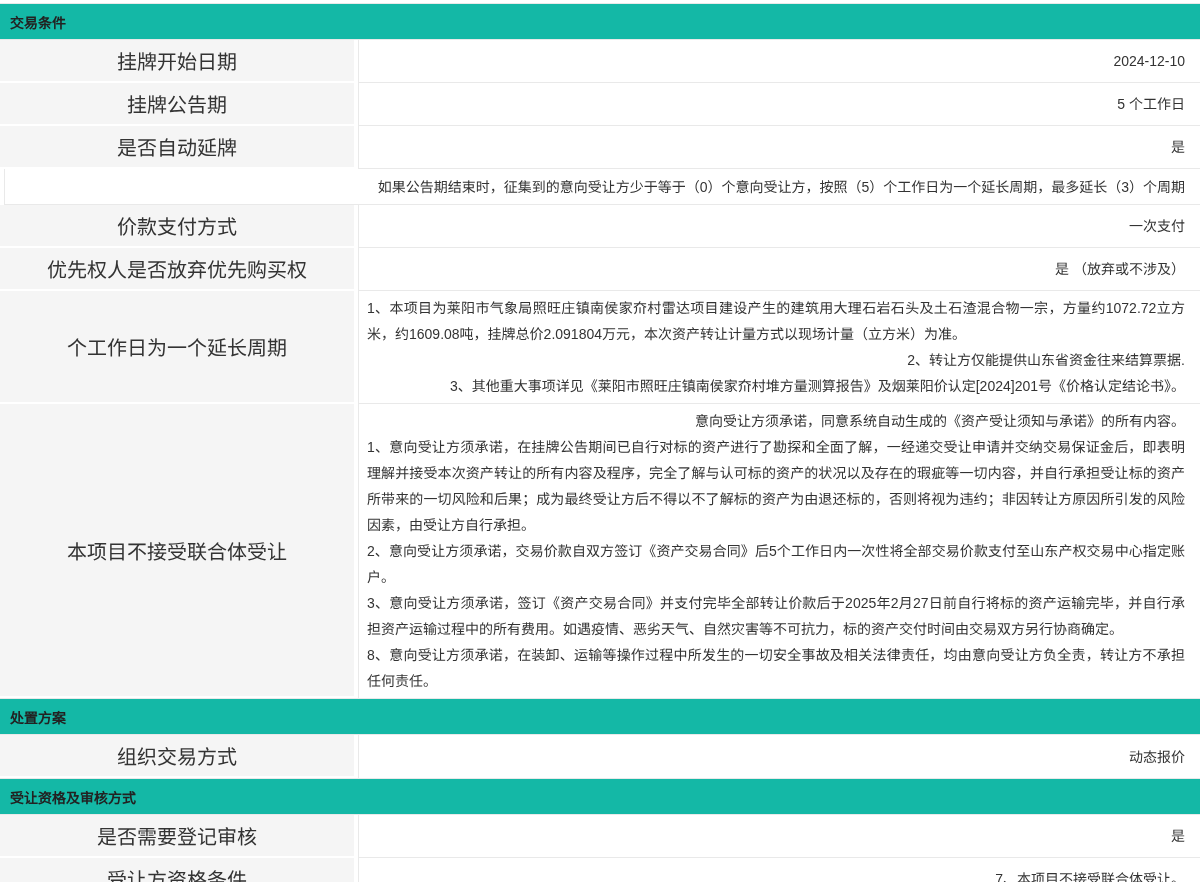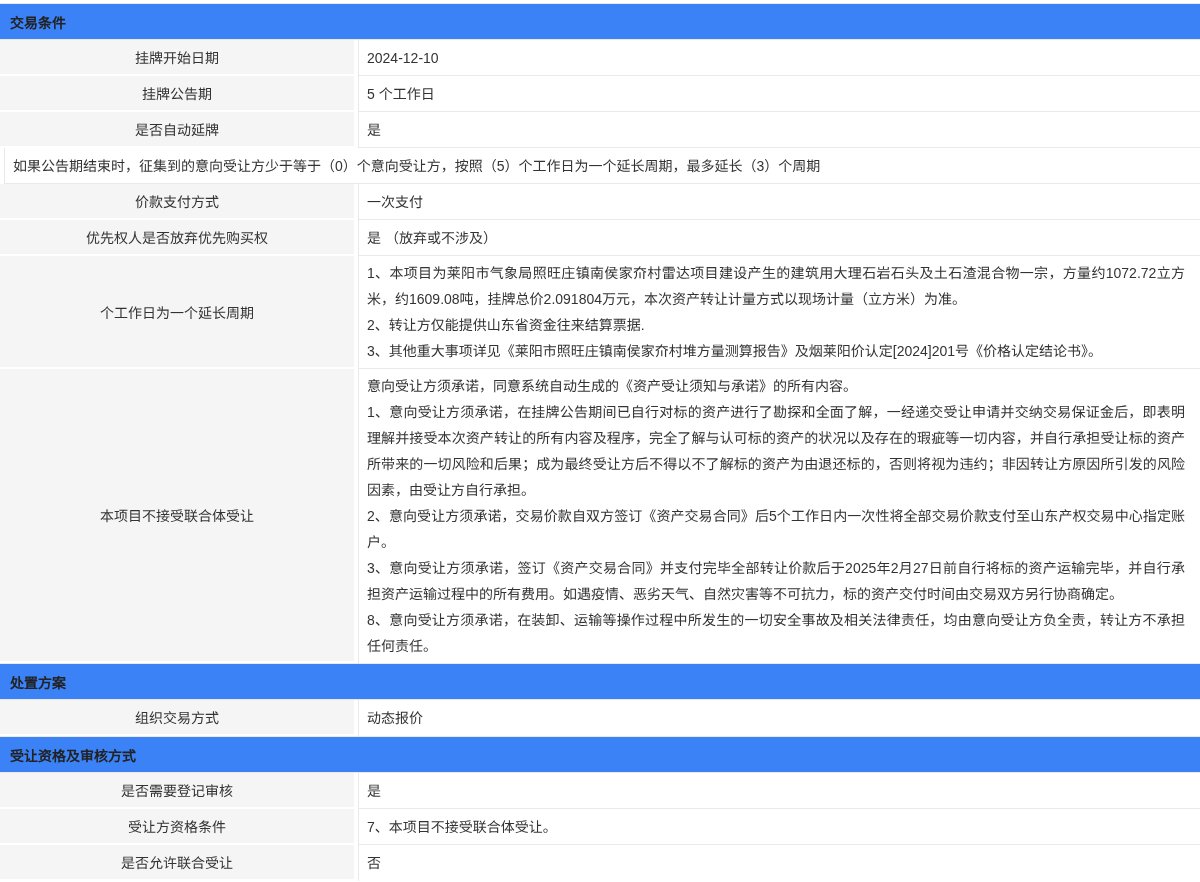--- a/index.html
+++ b/index.html
@@ -21,56 +21,57 @@
   }
   .section-header{
     height:37px;
     display:flex;
     align-items:center;
     padding-left:10px;
     box-sizing:border-box;
     font-size:14px;
     font-weight:700;
     color:var(--heading);
-    background:#3b82f6;
+    background:#14b8a6;
     border-top:1px solid var(--border);
     border-bottom:1px solid var(--border);
   }
   .row{
     display:flex;
     min-height:36px;
     align-items:stretch;
   }
   .label-cell{
     width:354px;
     flex:0 0 354px;
     box-sizing:border-box;
     background:var(--label-bg);
     border-bottom:2px solid var(--row-gap);
     display:flex;
     align-items:center;
     justify-content:center;
     text-align:center;
-    font-size:14px;
+    font-size:20px;
     padding:6px 10px;
     color:var(--text);
   }
   .value-cell{
     flex:1 1 auto;
     box-sizing:border-box;
     margin-left:4px;
     border-left:1px solid var(--border);
     border-bottom:1px solid var(--border);
     padding:4px 15px 4px 8px;
     display:flex;
     flex-direction:column;
     justify-content:center;
     font-size:14px;
     line-height:26px;
     background:#fff;
+    align-items:flex-end;
   }
   .row.last .value-cell{border-bottom:none;}
   .value-cell p{
     margin:0;
     text-align:justify;
   }
 </style>
 </head>
 <body>
 

